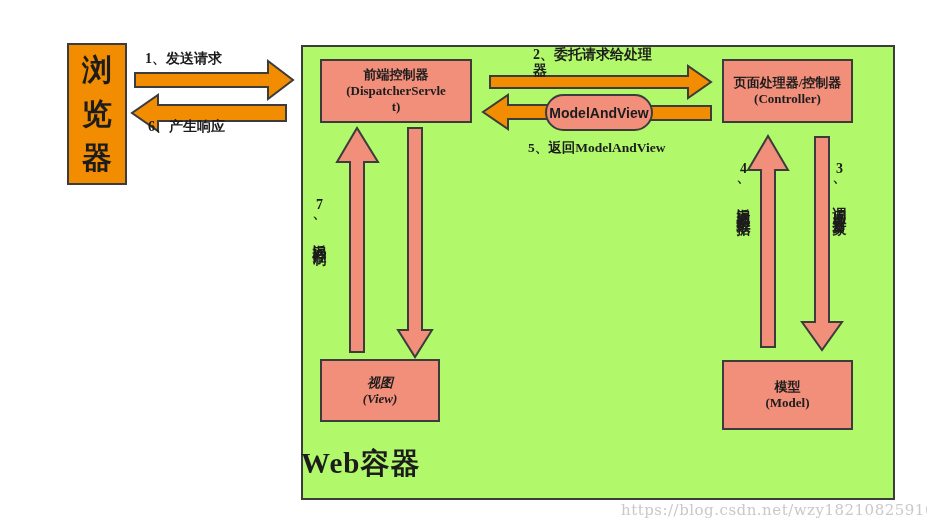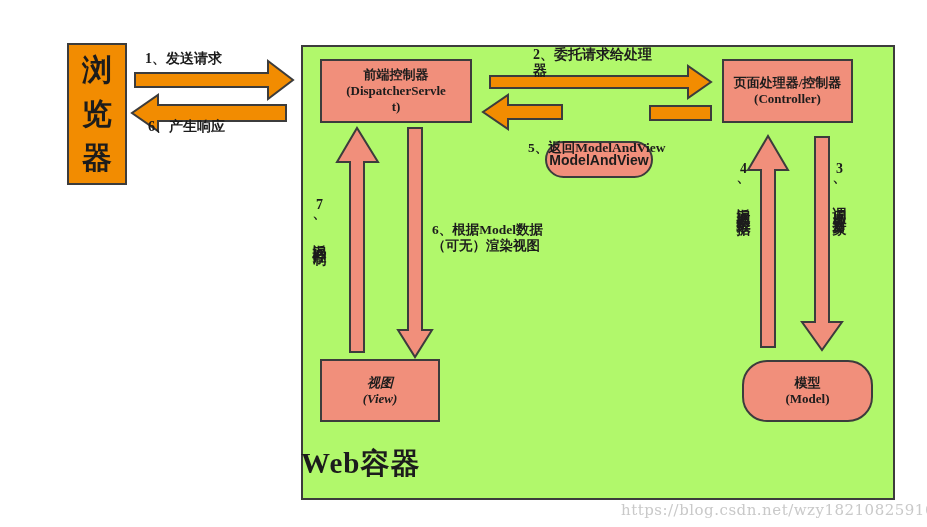--- a/index.html
+++ b/index.html
@@ -33,21 +33,21 @@
     position:absolute; left:67px; top:43px; width:60px; height:142px;
     box-sizing:border-box; background:var(--orange); border:2px solid var(--border);
     display:flex; flex-direction:column; align-items:center; justify-content:center;
     font-size:30px; line-height:44px; font-weight:bold; letter-spacing:0;
   }
   .browser .vch{display:block;}
   .capsule{
     position:absolute; left:545px; top:94px; width:108px; height:37px;
     box-sizing:border-box; background:var(--salmon); border:2px solid var(--border);
     border-radius:19px; display:flex; align-items:center; justify-content:center;
-    font-family:"Liberation Sans","DejaVu Sans",sans-serif; font-weight:bold; font-size:14px;margin-top:47px;
+    font-family:"Liberation Sans","DejaVu Sans",sans-serif; font-weight:bold; font-size:14px;
   }
   .lbl{
     position:absolute; font-weight:bold; font-size:14px; line-height:16px;
     white-space:nowrap; text-align:left;
   }
   .lbl.small{font-size:13.5px;}
   .lbl.left{text-align:left;}
   .vlbl{
     position:absolute; font-weight:bold; font-size:14px;
     writing-mode:vertical-rl; text-orientation:upright; letter-spacing:3px;
@@ -105,43 +105,39 @@
   <div class="node" style="left:722px;top:59px;width:131px;height:64px;">
     <span class="ln">页面处理器/控制器</span>
     <span class="ln">(Controller)</span>
   </div>
 
   <div class="node" style="left:320px;top:359px;width:120px;height:63px;font-style:italic;">
     <span class="ln">视图</span>
     <span class="ln">(View)</span>
   </div>
 
-  <div class="node" style="left:742px;top:360px;width:131px;height:62px;border-radius:25px;">
+  <div class="node" style="left:722px;top:360px;width:131px;height:70px;">
     <span class="ln">模型</span>
     <span class="ln">(Model)</span>
   </div>
 
   <div class="capsule">
     <span>ModelAndView</span>
   </div>
 
   <div class="lbl" style="left:145px;top:51px;width:125px;">1、发送请求</div>
   <div class="lbl" style="left:148px;top:119px;width:125px;">6、产生响应</div>
 
   <div class="lbl" style="left:533px;top:47px;width:180px;">
     <div>2、委托请求给处理</div>
     <div>器</div>
   </div>
 
   <div class="lbl small" style="left:528px;top:140px;width:150px;">5、返回ModelAndView</div>
 
-  <div class="lbl small left" style="left:432px;top:222px;">
-    <div>6、根据Model数据</div>
-    <div>（可无）渲染视图</div>
-  </div>
 
   <div class="vlbl" style="left:310px;top:197px;">7、返回控制</div>
   <div class="vlbl" style="left:734px;top:161px;">4、返回模型数据</div>
   <div class="vlbl" style="left:830px;top:161px;">3、调用业务对象</div>
 
   <div class="web-title">Web容器</div>
   <div class="watermark">https://blog.csdn.net/wzy18210825916</div>
 
 </div>
 

